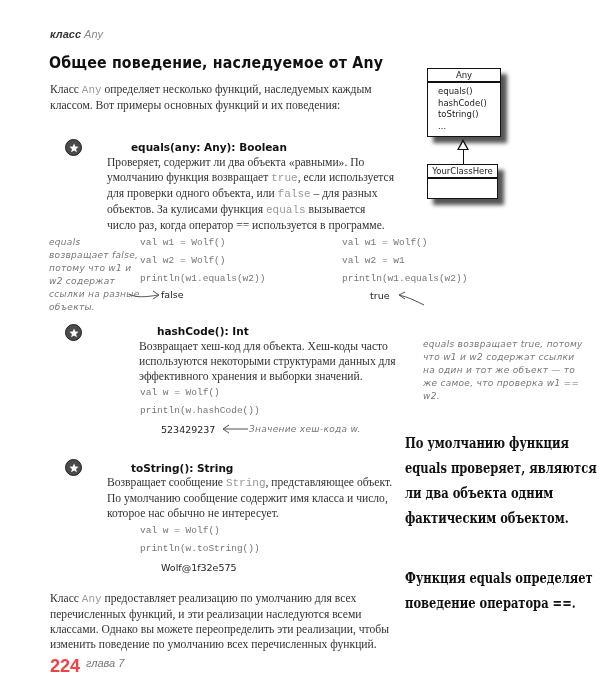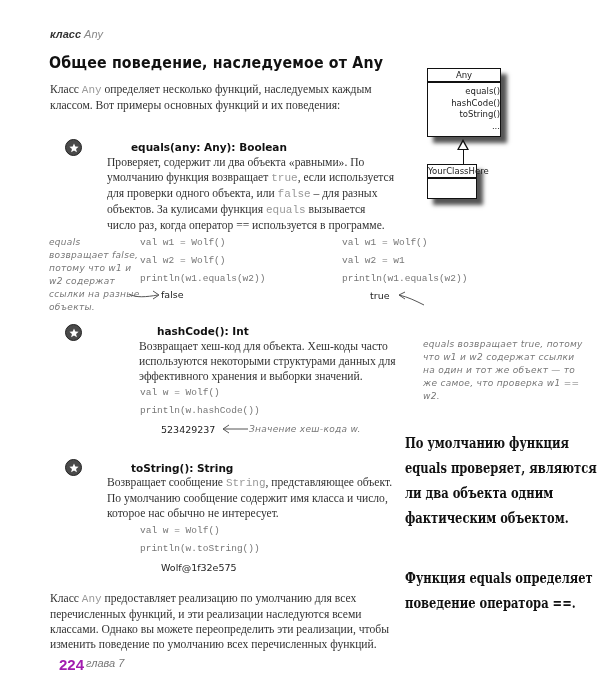--- a/index.html
+++ b/index.html
@@ -12,44 +12,44 @@
     .running-head .any { color: #888; font-weight: normal; }
 
     .page-title { left: 49px; top: 53px; font-family: "DejaVu Sans", sans-serif; font-weight: bold; font-size: 16.5px; letter-spacing: 0.2px; color: #111; transform: scaleX(0.86); transform-origin: left; white-space: nowrap; }
 
     .intro { left: 50px; top: 82px; width: 350px; font-size: 11.6px; line-height: 15px; color: #333; }
     .mono { font-family: "Liberation Mono", monospace; color: #999; font-size: 11px; }
 
     
     .uml-box { position: absolute; background: #fff; border: 1px solid #111; box-shadow: 6px 6px 4px #555; }
     .uml-title { font-family: "DejaVu Sans", sans-serif; font-size: 8.5px; text-align: center; border-bottom: 2px solid #111; padding: 1px 0 1px; color: #222; }
-    .uml-body { font-family: "DejaVu Sans", sans-serif; font-size: 8.5px; line-height: 11.5px; padding: 3px 0 2px 10px; color: #222; text-align: right; }
+    .uml-body { font-family: "DejaVu Sans", sans-serif; font-size: 8.5px; line-height: 11.5px; padding: 3px 0 2px 10px; color: #222; }
     .uml-any { left: 427px; top: 68px; width: 74px; height: 69px; }
-    .uml-your { left: 427px; top: 164px; width: 50px; height: 35px; }
+    .uml-your { left: 427px; top: 164px; width: 71px; height: 35px; }
     .uml-line { left: 463px; top: 150px; width: 1px; height: 14px; background: #111; }
     .uml-arrow { left: 457px; top: 139px; width: 0; height: 0; border-left: 6px solid transparent; border-right: 6px solid transparent; border-bottom: 11px solid #111; }
     .uml-arrow-inner { left: 459px; top: 142px; width: 0; height: 0; border-left: 4px solid transparent; border-right: 4px solid transparent; border-bottom: 7px solid #fff; }
 
     
     .star-icon { position: absolute; width: 17px; height: 17px; border-radius: 50%; background: #4a4a4a; border: 1.5px solid #222; display: flex; align-items: center; justify-content: center; }
     .star-icon svg { width: 10px; height: 10px; }
 
     .fn-sig { font-family: "DejaVu Sans", sans-serif; font-weight: bold; font-size: 10.5px; color: #111; margin-left: 24px; }
     .fn-desc { font-size: 11.6px; line-height: 15px; color: #333; width: 290px; }
 
     .code { font-family: "Liberation Mono", monospace; font-size: 9.5px; color: #777; line-height: 18px; white-space: pre; }
     .output { font-family: "DejaVu Sans", sans-serif; font-size: 9.5px; color: #222; }
 
     .hand { font-family: "DejaVu Sans", sans-serif; font-style: italic; font-size: 9px; line-height: 13px; color: #777; letter-spacing: 0.3px; }
 
     .pull-quote { font-family: "DejaVu Serif", serif; font-weight: bold; font-size: 14px; line-height: 25px; color: #111; transform: scaleX(0.82); transform-origin: left; width: 240px; }
 
     .outro { left: 50px; top: 591px; width: 350px; font-size: 11.6px; line-height: 15px; color: #333; }
 
-    .page-number { left: 50px; top: 656px; font-family: "Liberation Sans", sans-serif; font-weight: bold; font-size: 15px; color: #a21caf; margin-left: 9px; }
+    .page-number { left: 50px; top: 656px; font-family: "Liberation Sans", sans-serif; font-weight: bold; font-size: 18px; color: #ef4444; }
     .chapter { left: 86px; top: 657px; font-family: "Liberation Sans", sans-serif; font-style: italic; font-size: 11px; color: #777; }
   </style>
 </head>
 <body>
 
 <div class="abs running-head">
   <span>класс </span><span class="any">Any</span>
 </div>
 
 <div class="abs page-title">Общее поведение, наследуемое от Any</div>

